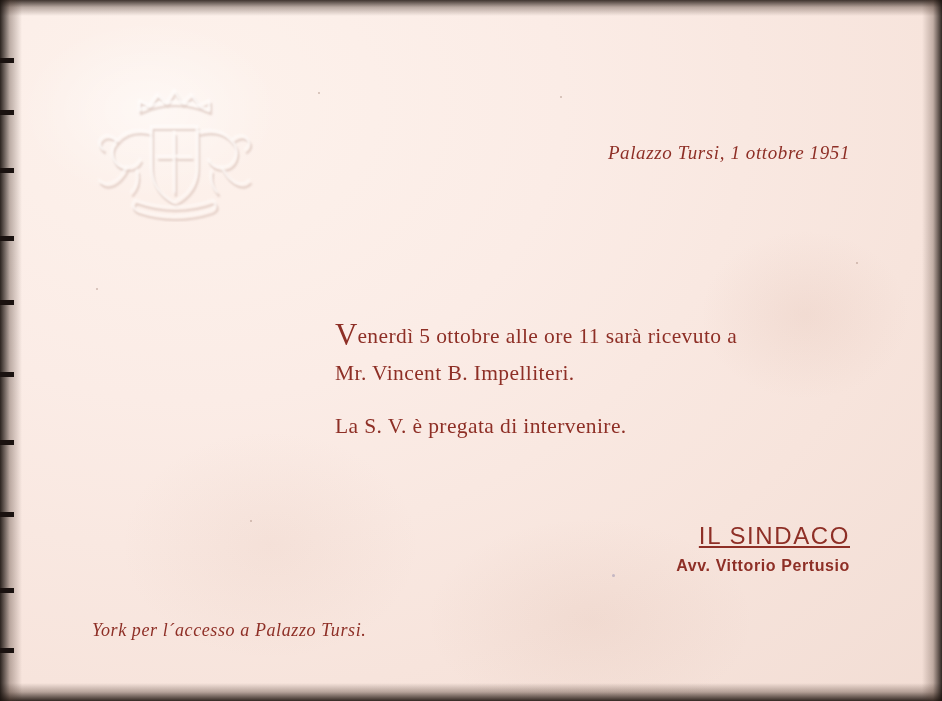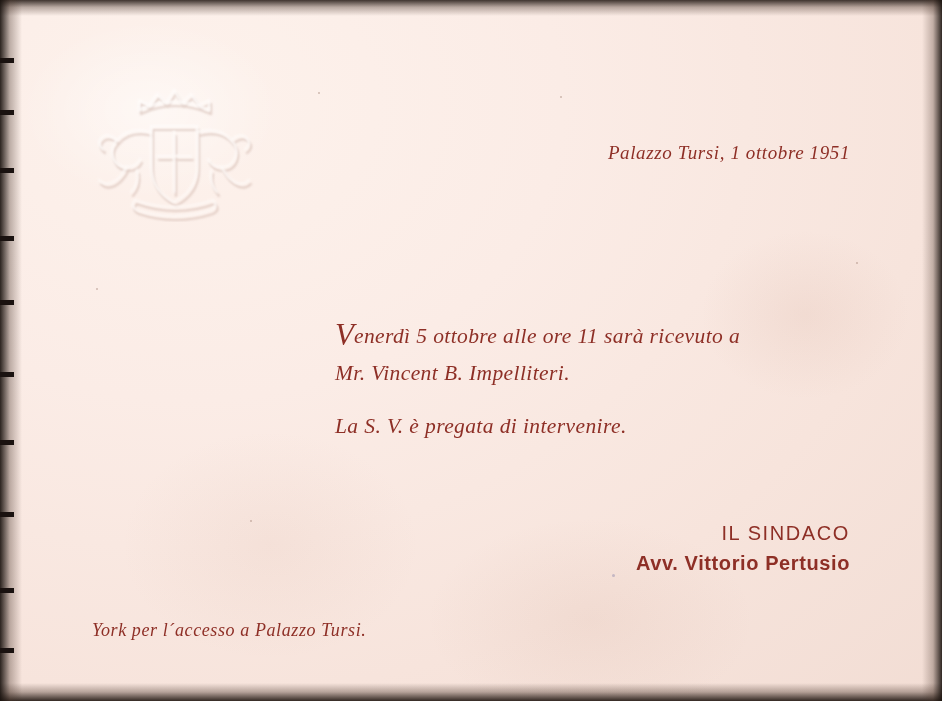--- a/index.html
+++ b/index.html
@@ -103,21 +103,20 @@
     white-space: nowrap;
     color: #8e2f26;
   }
 
   #body-block {
     position: absolute;
     left: 335px;
     top: 318px;
     width: 530px;
     color: #8e2f26;
-    font-style: italic;
     font-size: 21.5px;
     line-height: 37px;
     letter-spacing: 0.4px;
   }
   #body-block .line { white-space: nowrap; }
   #body-block .dropcap {
     font-size: 31px;
     line-height: 0;
     vertical-align: -2px;
     letter-spacing: 0;
@@ -125,28 +124,29 @@
   #body-block .para-2 { margin-top: 16px; }
 
   #signature-block {
     position: absolute;
     right: 92px;
     top: 522px;
     text-align: right;
     color: #8e2f26;
   }
   #sign-role {
-    font-size: 20px;
+    font-size: 24px;
     letter-spacing: 1.6px;
     font-family: "Liberation Sans", sans-serif;
     font-weight: 400;
+    text-decoration: underline;
   }
   #sign-name {
     margin-top: 7px;
-    font-size: 20px;
+    font-size: 16px;
     letter-spacing: 0.6px;
     font-family: "Liberation Sans", sans-serif;
     font-weight: bold;
   }
 
   #footnote {
     position: absolute;
     left: 92px;
     top: 620px;
     font-size: 18px;

